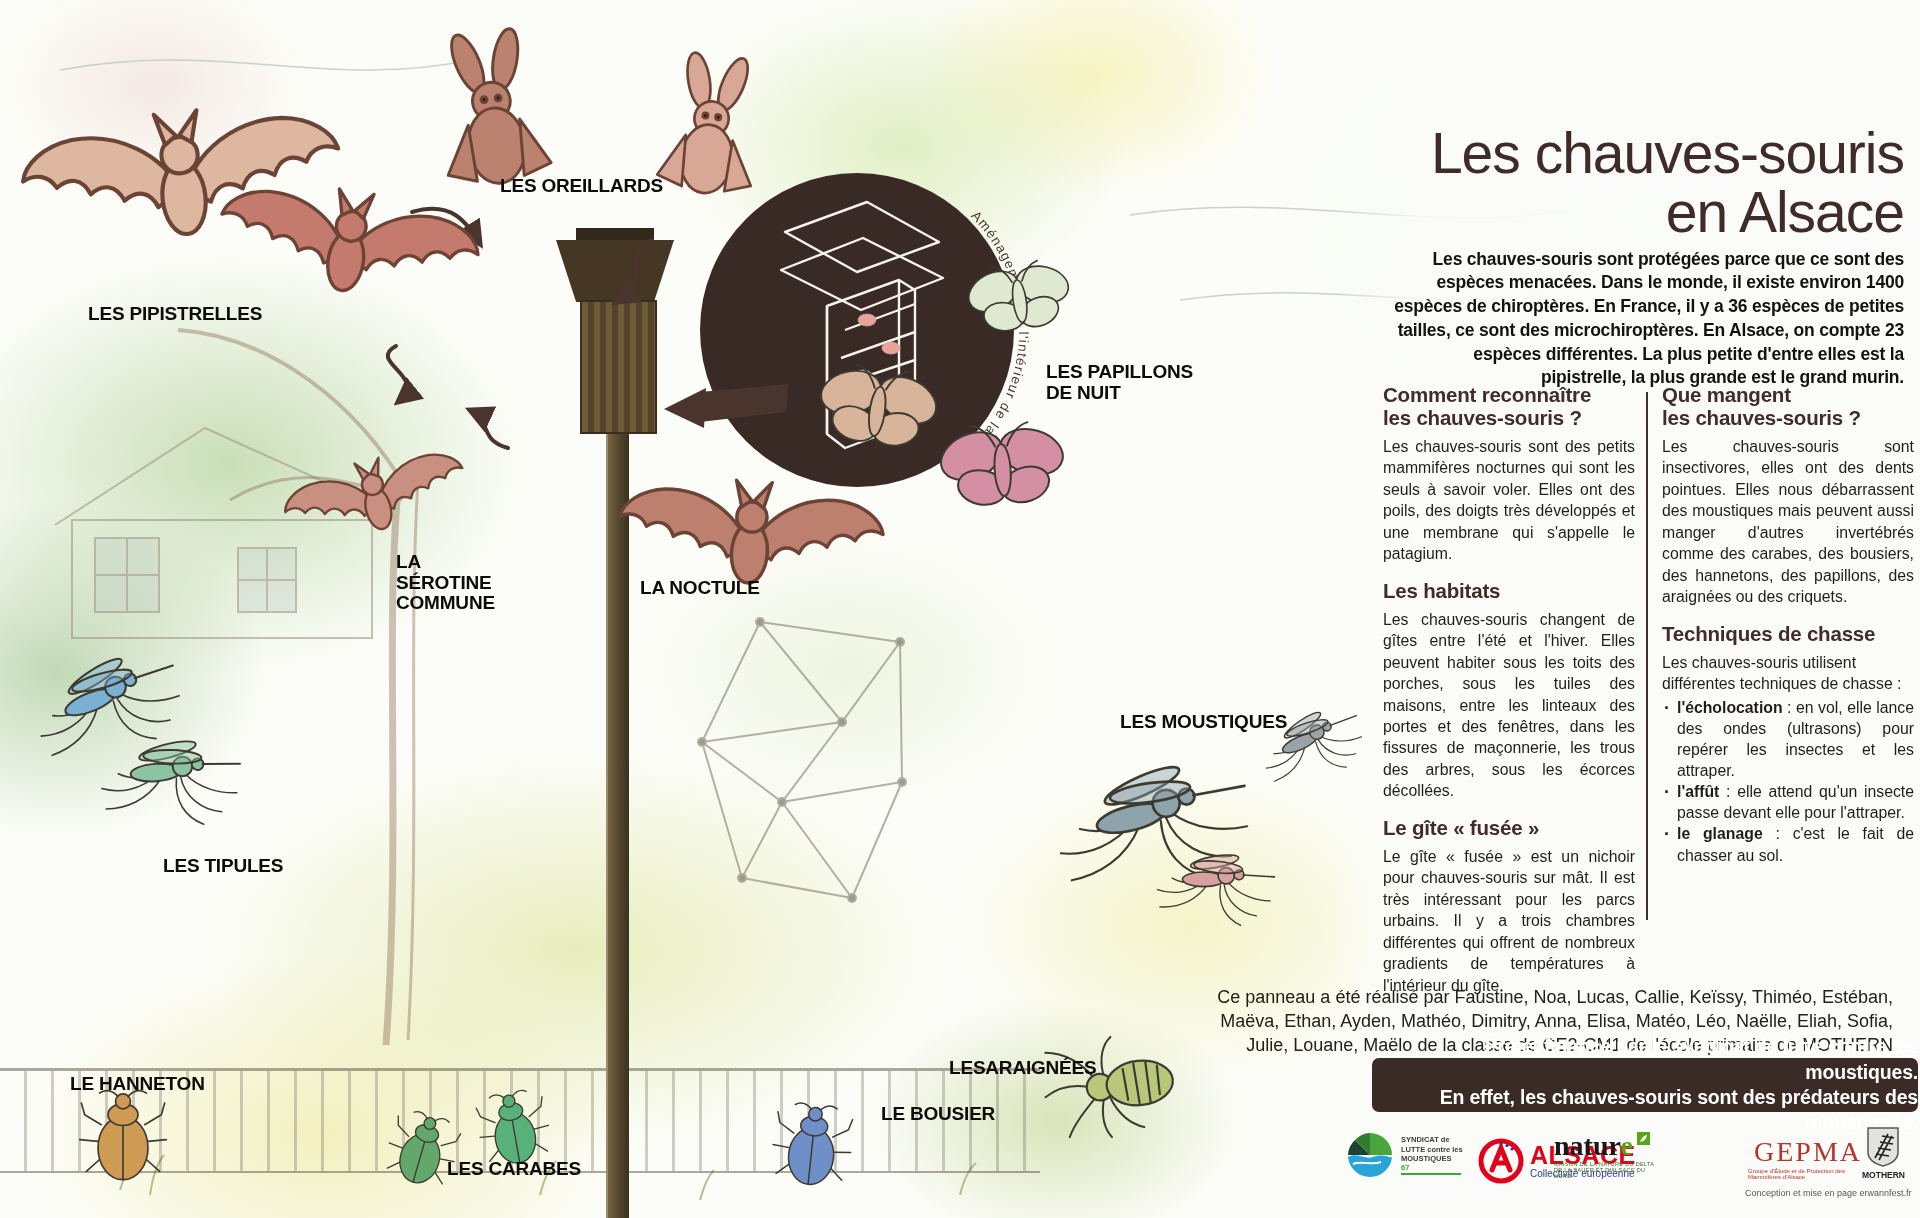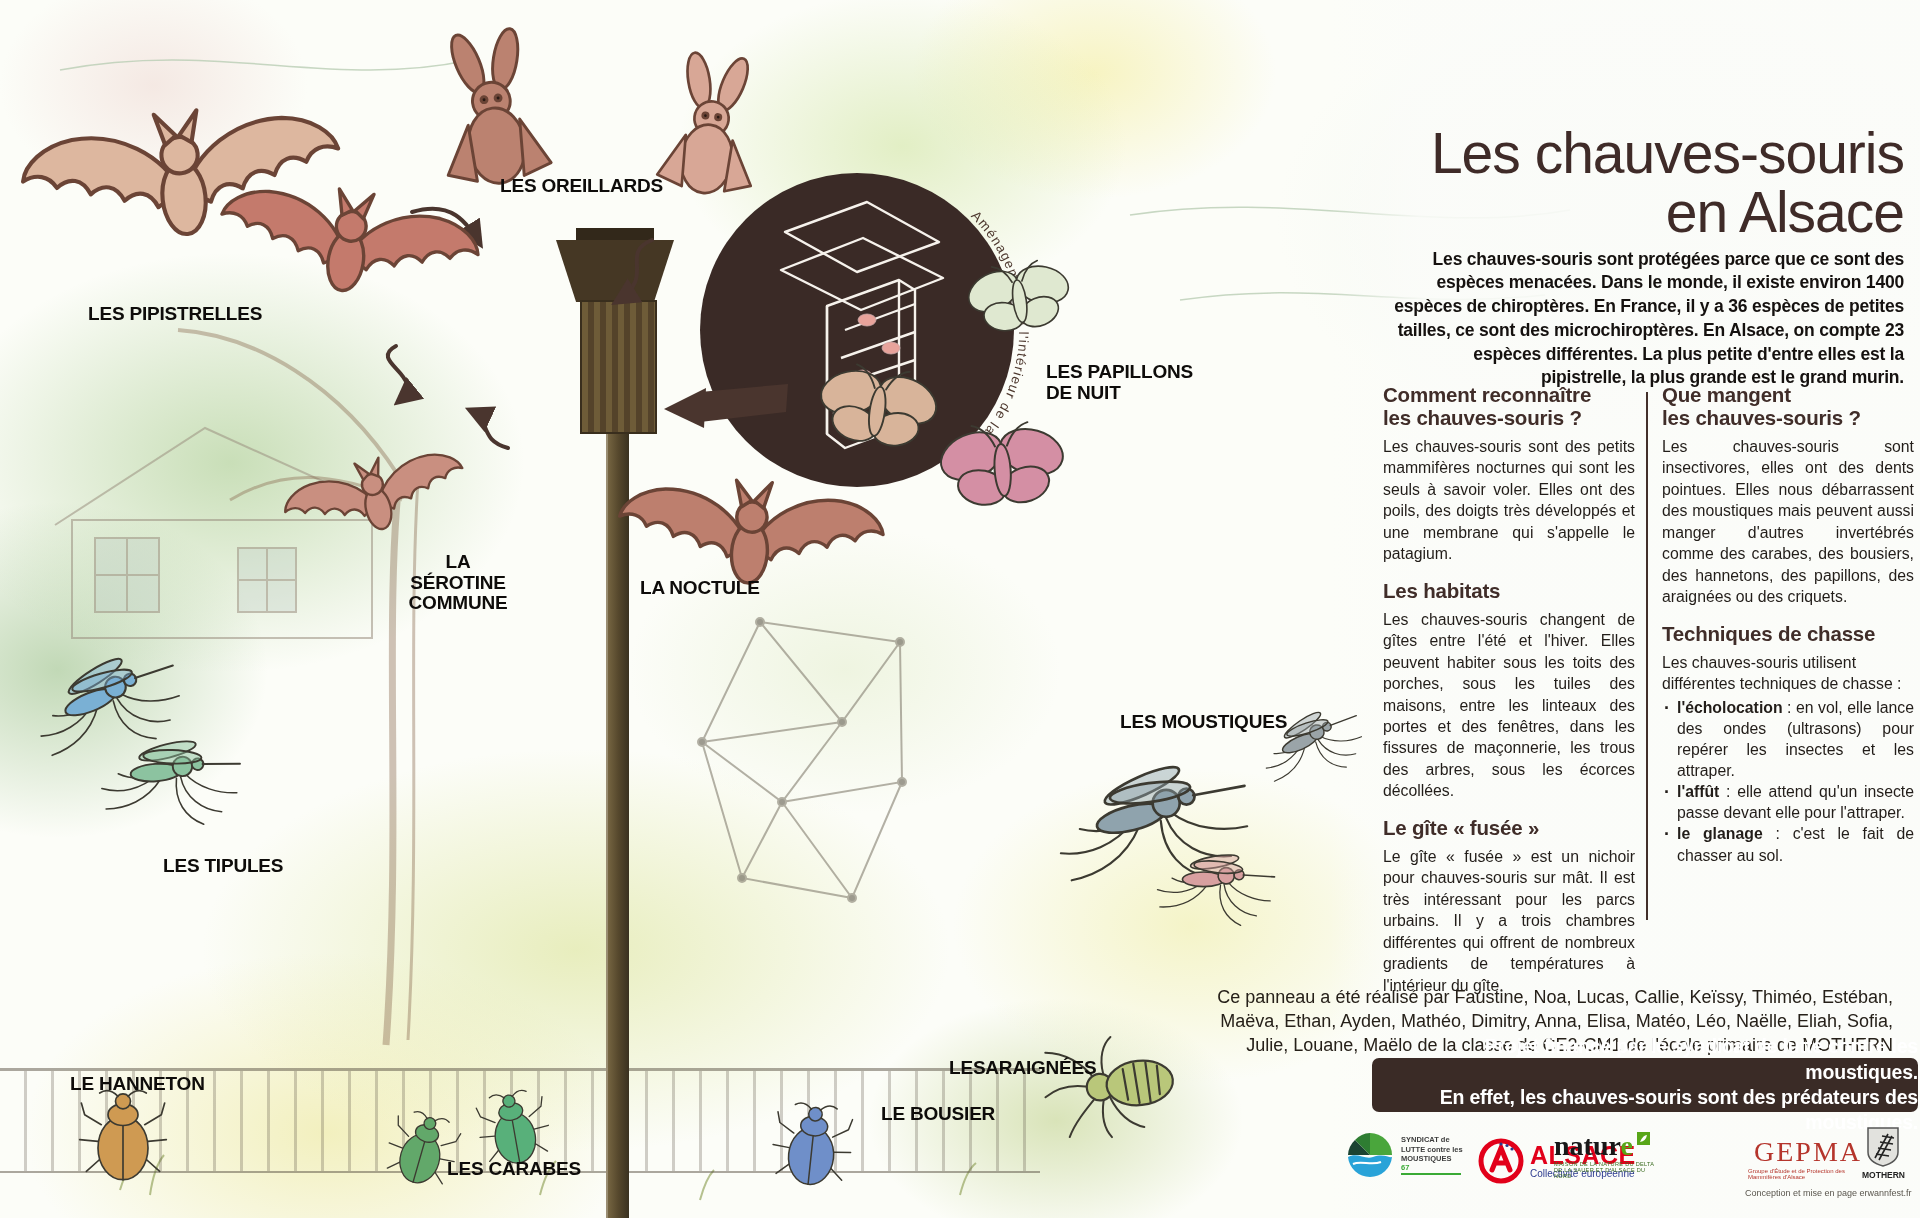--- a/index.html
+++ b/index.html
@@ -21,21 +21,21 @@
       #fcfdf8;
   }
   .rightwash{position:absolute;left:1330px;top:0;width:590px;height:1218px;
     background:linear-gradient(to right, rgba(252,253,250,0), rgba(251,252,249,.88) 15%, rgba(251,252,249,.94));}
   svg.layer{position:absolute;left:0;top:0;pointer-events:none;}
   .ill{position:absolute;overflow:visible;}
   .batink use,.batink ellipse,.batink circle,.batink path{stroke:#6b4436;stroke-width:2.5;stroke-linejoin:round;}
   .bugink use{stroke:#3c3a31;stroke-width:2;stroke-linejoin:round;stroke-linecap:round;}
 
   .lbl{position:absolute;font-weight:bold;font-size:19px;letter-spacing:-.2px;color:#0e0c0a;white-space:pre-line;line-height:1.08;}
-  .lbl.center{text-align:center;}
+  .lbl.center{}
 
   .page-title{position:absolute;top:86px;right:16px;text-align:right;
     font-size:57px;line-height:1.03;color:#3f2b28;font-weight:500;letter-spacing:-1px;margin-left:35px;}
   .intro{position:absolute;top:230px;right:16px;width:520px;text-align:right;
     font-size:17.5px;font-weight:bold;line-height:1.36;color:#15110f;letter-spacing:-.2px;}
 
   .col{position:absolute;width:252px;top:384px;}
   .col.c1{left:1383px;} .col.c2{left:1662px;}
   .divider{position:absolute;left:1646px;top:392px;width:2px;height:528px;background:#43302b;}
   .sec{margin-bottom:15px;}

